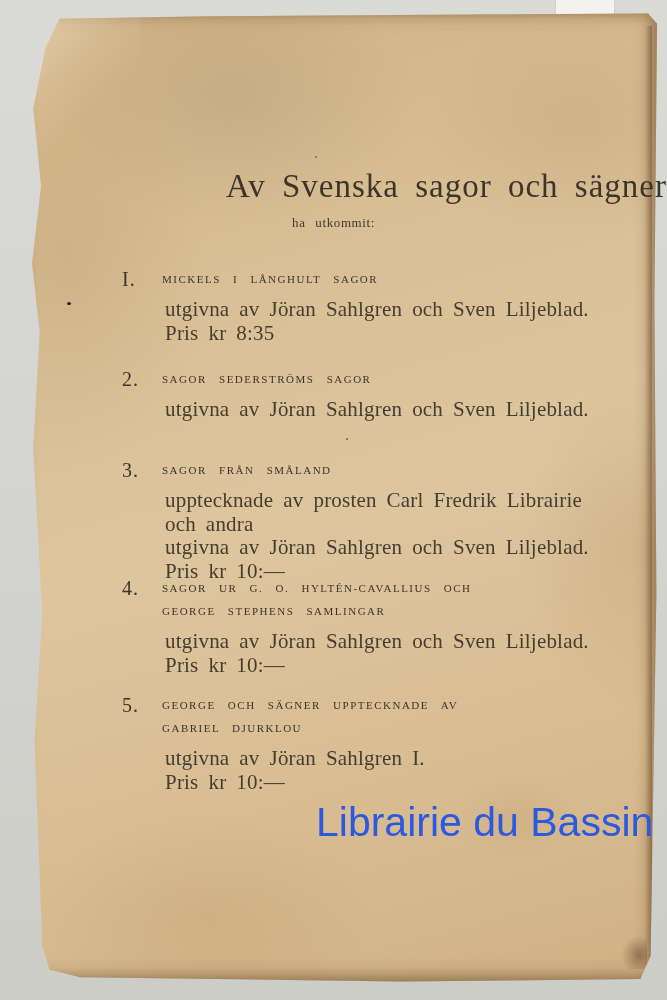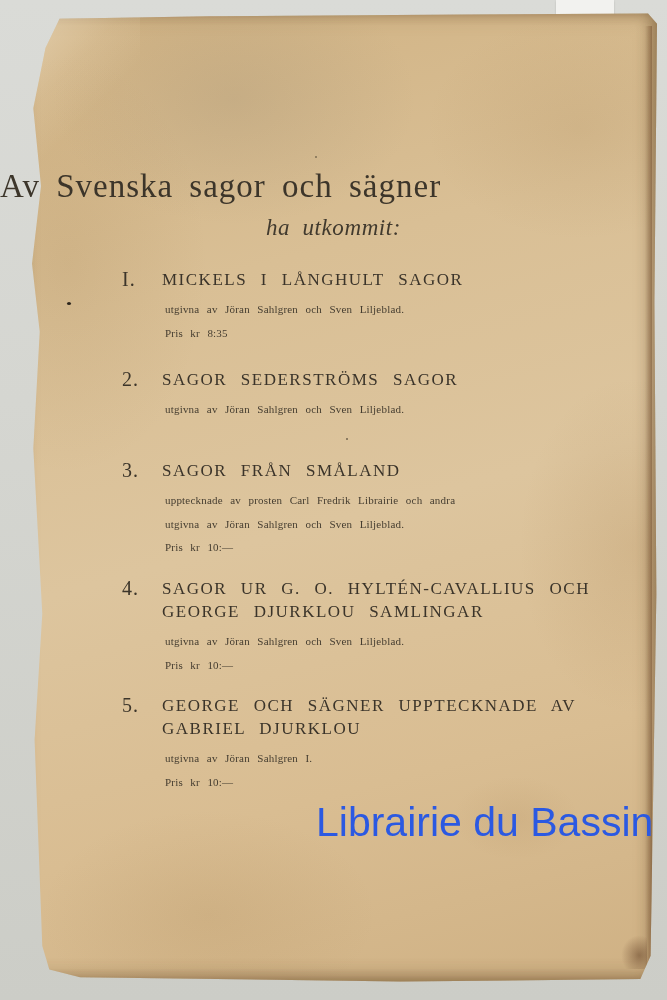--- a/index.html
+++ b/index.html
@@ -52,45 +52,45 @@
     position:absolute;right:10px;bottom:14px;width:26px;height:34px;
     background:radial-gradient(ellipse at 70% 60%, rgba(90,55,30,.5), transparent 70%);
   }
   .speck{position:absolute;background:#2c251c;border-radius:50%;}
   .speck.s1{left:51px;top:291px;width:4px;height:3px;}
   .speck.s2{left:330px;top:427px;width:2px;height:2px;opacity:.6;}
   .speck.s3{left:299px;top:145px;width:2px;height:2px;opacity:.5;}
 
   .page-title{
     position:absolute;left:0;top:168px;width:667px;
-    text-align:left;font-size:33px;color:#3c352a;
+    text-align:right;font-size:33px;color:#3c352a;
     letter-spacing:1px;word-spacing:7px;
   }
   .page-subtitle{
     position:absolute;left:0;top:215px;width:667px;
-    text-align:center;font-size:23px;color:#413a2e;
-    letter-spacing:.6px;word-spacing:6px;font-style:italic;
+    text-align:center;font-size:13px;color:#413a2e;
+    letter-spacing:.6px;word-spacing:6px;
   }
   ol.book-list{list-style:none;margin:0;padding:0;}
   li.item{position:absolute;left:122px;width:480px;color:#3c352a;}
   li.item:nth-of-type(1){top:268px;}
   li.item:nth-of-type(2){top:368px;}
   li.item:nth-of-type(3){top:459px;}
   li.item:nth-of-type(4){top:577px;}
   li.item:nth-of-type(5){top:694px;}
   .item-number{
     position:absolute;left:0;top:0;font-size:20px;letter-spacing:1px;
   }
   .item-body{margin-left:40px;}
   .item-title{
-    font-size:17px;line-height:23px;letter-spacing:1.5px;word-spacing:8px;
+    font-size:11px;line-height:23px;letter-spacing:1.5px;word-spacing:8px;
     color:#3b342a;
   }
   .item-details{
-    margin-top:7px;margin-left:3px;font-size:11px;line-height:23.5px;
+    margin-top:7px;margin-left:3px;font-size:21px;line-height:23.5px;
     word-spacing:4.5px;letter-spacing:.2px;color:#453d30;
   }
   .watermark{
     position:absolute;left:316px;top:799px;
     font-family:"Liberation Sans", sans-serif;
     font-size:41px;color:#2b59e2;letter-spacing:0;
     white-space:nowrap;
   }
 </style>
 </head>
@@ -149,21 +149,21 @@
             <div>Pris kr 10:—</div>
           </div>
     </div>
   </li>
 
   <li class="item">
     <span class="item-number">4.</span>
     <div class="item-body">
       <div class="item-title">
             <div>SAGOR UR G. O. HYLTÉN-CAVALLIUS OCH</div>
-            <div>GEORGE DJURKLOU SAMLINGAR</div>
+            <div>GEORGE STEPHENS SAMLINGAR</div>
           </div>
       <div class="item-details">
             <div>utgivna av Jöran Sahlgren och Sven Liljeblad.</div>
             <div>Pris kr 10:—</div>
           </div>
     </div>
   </li>
 
   <li class="item">
     <span class="item-number">5.</span>

